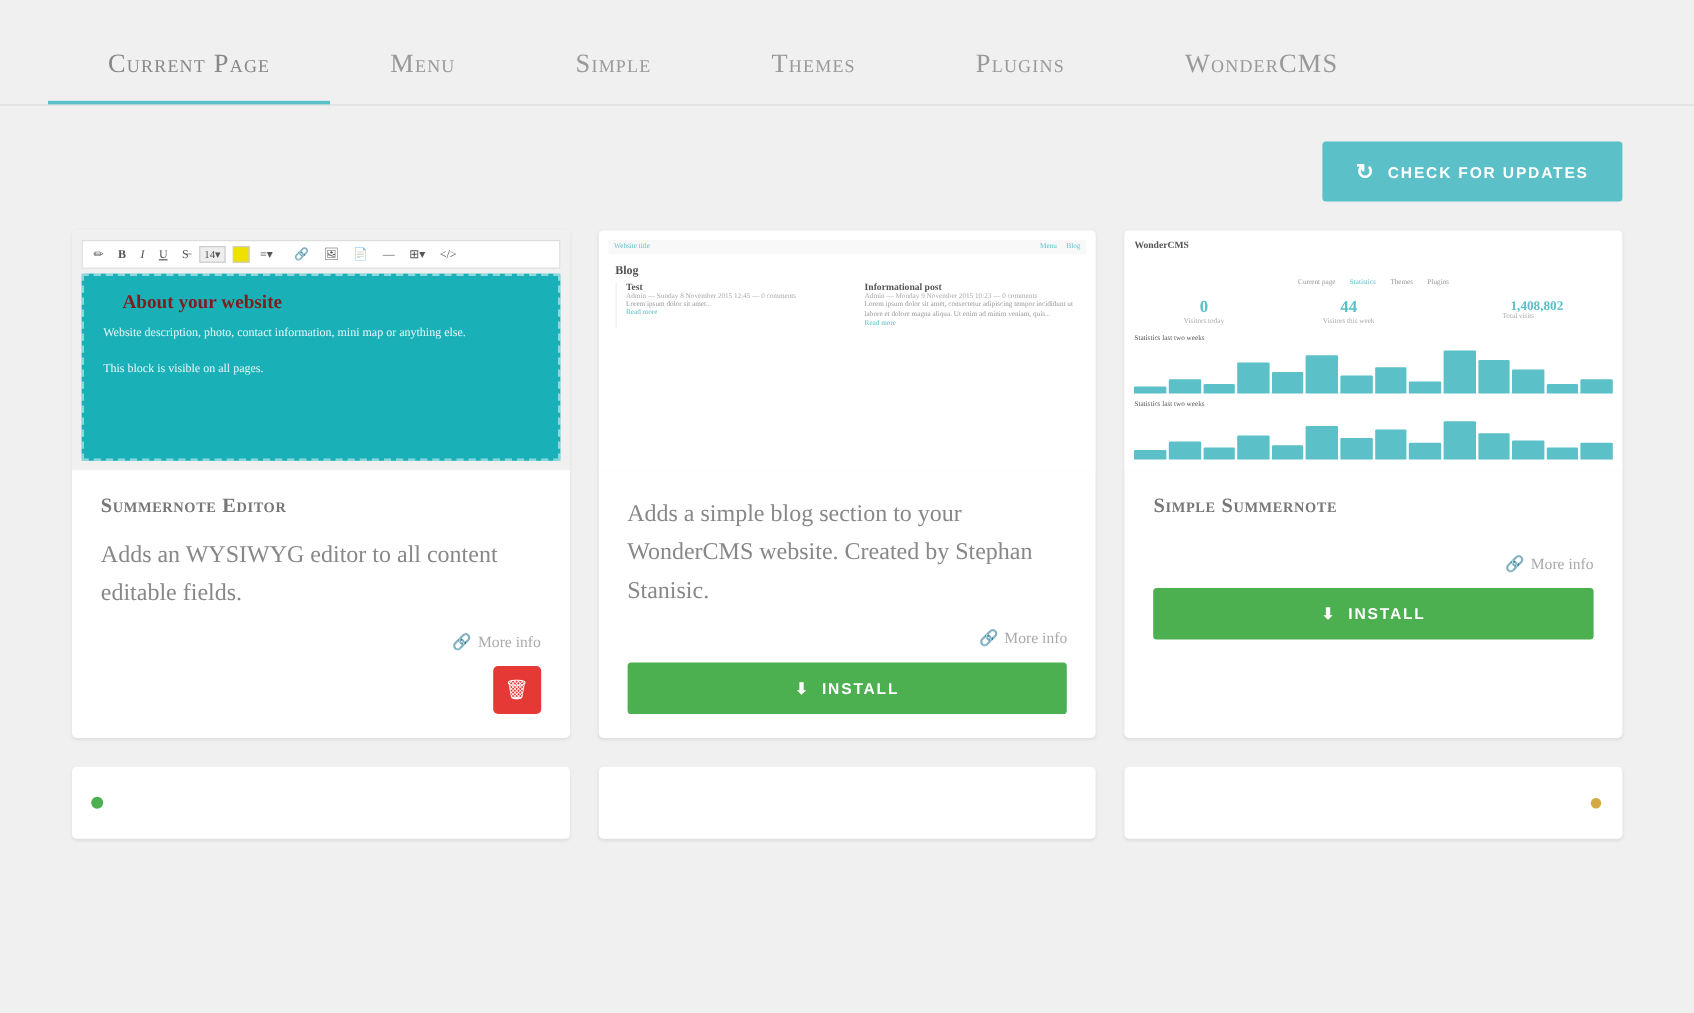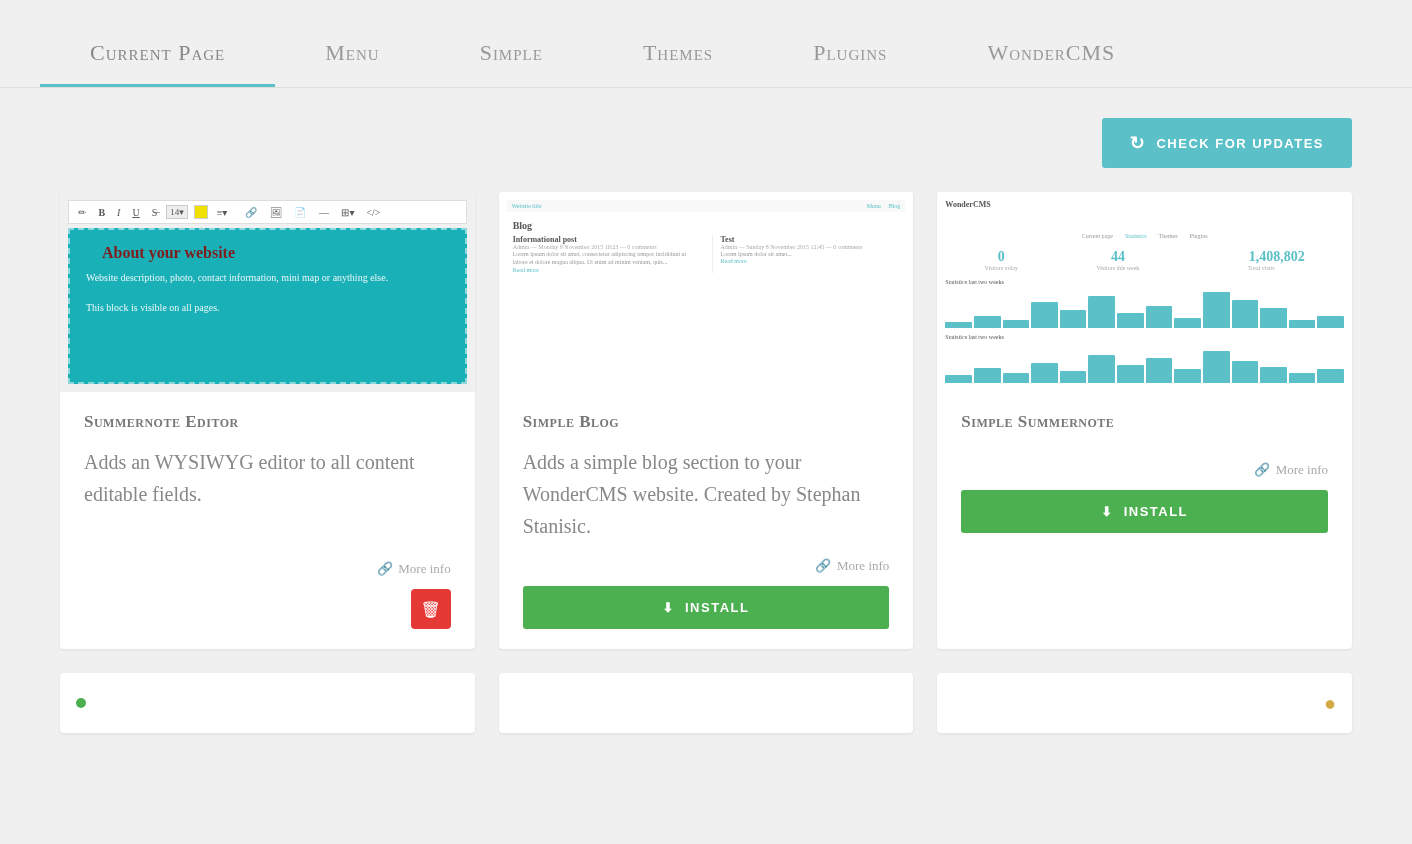--- a/index.html
+++ b/index.html
@@ -431,38 +431,37 @@
           <div class="blog-preview-header">
             <span>Website title</span>
             <div style="display:flex; gap:8px;">
               <span>Menu</span>
               <span style="color:#5bc0c8;">Blog</span>
             </div>
           </div>
           <div style="padding: 4px 6px;">
             <div style="font-size:10px; font-weight:bold; color:#555; margin-bottom:4px;">Blog</div>
             <div class="blog-title-row">
+              <div style="flex:1; border-left: 1px solid #eee; padding-left: 8px;">
+                <div class="blog-post-title">Test</div>
+                <div class="blog-post-meta">Admin — Sunday 8 November 2015 12:45 — 0 comments</div>
+                <div class="blog-post-text">Lorem ipsum dolor sit amet...</div>
+                <div class="blog-read-more">Read more</div>
+              </div>
               <div style="flex:1;">
                 <div class="blog-post-title">Informational post</div>
                 <div class="blog-post-meta">Admin — Monday 9 November 2015 10:23 — 0 comments</div>
                 <div class="blog-post-text">Lorem ipsum dolor sit amet, consectetur adipiscing tempor incididunt ut labore et dolore magna aliqua. Ut enim ad minim veniam, quis...</div>
                 <div class="blog-read-more">Read more</div>
               </div>
-              <div style="flex:1; border-left: 1px solid #eee; padding-left: 8px;">
-                <div class="blog-post-title">Test</div>
-                <div class="blog-post-meta">Admin — Sunday 8 November 2015 12:45 — 0 comments</div>
-                <div class="blog-post-text">Lorem ipsum dolor sit amet...</div>
-                <div class="blog-read-more">Read more</div>
-              </div>
             </div>
           </div>
         </div>
       </div>
       <div class="plugin-card-body">
-        <div class="plugin-name">Simple Blog</div>
         <div class="plugin-desc">Adds a simple blog section to your WonderCMS website. Created by Stephan Stanisic.</div>
         <div class="plugin-footer">
           <a class="more-info-link">
             <span class="link-icon">🔗</span>
             <span>More info</span>
           </a>
           <button class="install-btn">
             <span>⬇</span>
             <span>Install</span>
           </button>
@@ -483,21 +482,21 @@
           <div class="stats-numbers">
             <div class="stats-num-block">
               <div class="stats-num">0</div>
               <div class="stats-num-label">Visitors today</div>
             </div>
             <div class="stats-num-block">
               <div class="stats-num">44</div>
               <div class="stats-num-label">Visitors this week</div>
             </div>
             <div class="stats-num-block">
-              <div class="stats-num" style="font-size:14px;margin-left:31px;">1,408,802</div>
+              <div class="stats-num" style="font-size:11px;margin-left:31px;">1,408,802</div>
               <div class="stats-num-label">Total visits</div>
             </div>
           </div>
           <div class="stats-chart-section">
             <div class="stats-chart-label">Statistics last two weeks</div>
             <div class="stats-bars">
               <div class="stats-bar" style="height:15%;"></div>
               <div class="stats-bar" style="height:30%;"></div>
               <div class="stats-bar" style="height:20%;"></div>
               <div class="stats-bar" style="height:65%;"></div>

